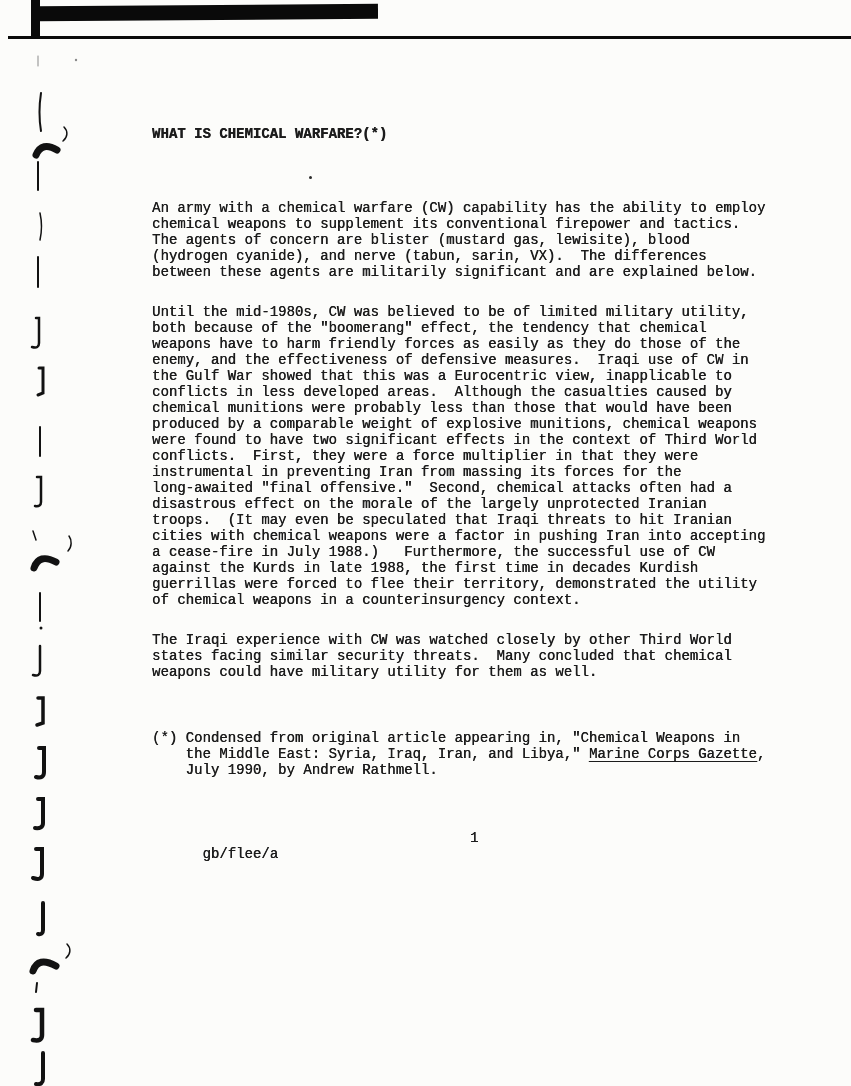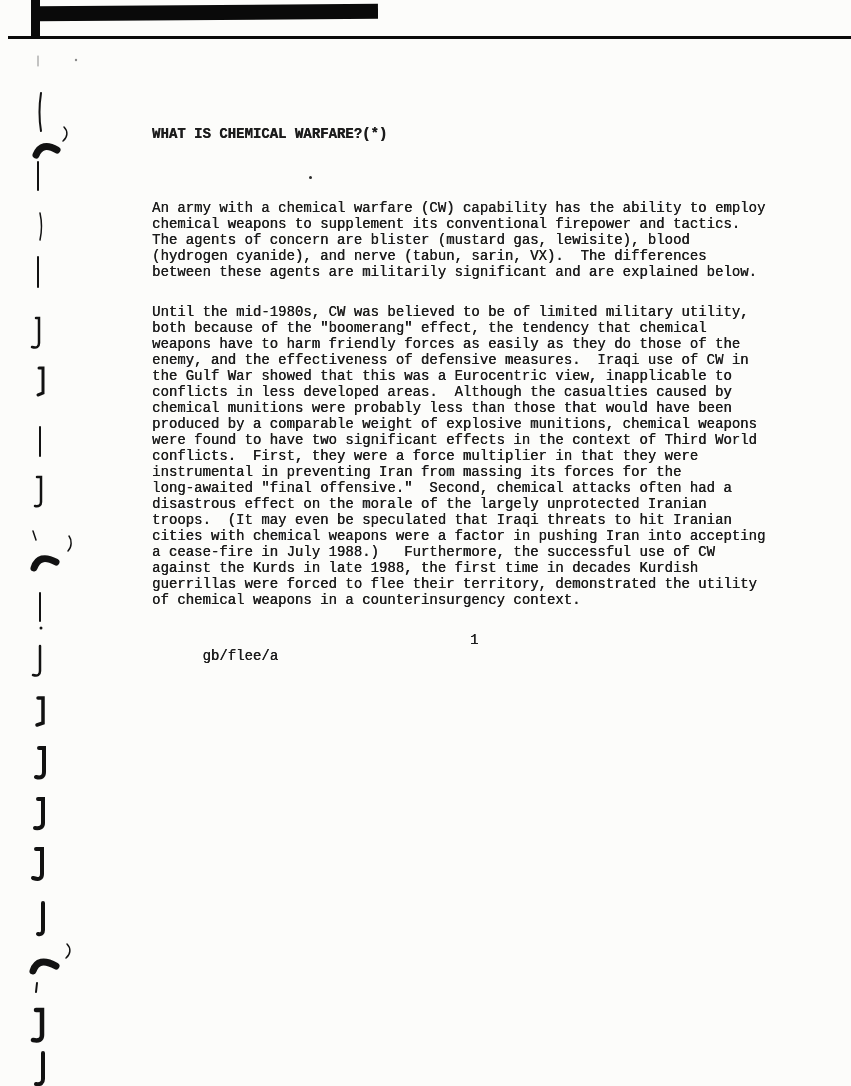--- a/index.html
+++ b/index.html
@@ -156,21 +156,27 @@
 conflicts.  First, they were a force multiplier in that they were
 instrumental in preventing Iran from massing its forces for the
 long-awaited "final offensive."  Second, chemical attacks often had a
 disastrous effect on the morale of the largely unprotected Iranian
 troops.  (It may even be speculated that Iraqi threats to hit Iranian
 cities with chemical weapons were a factor in pushing Iran into accepting
 a cease-fire in July 1988.)   Furthermore, the successful use of CW
 against the Kurds in late 1988, the first time in decades Kurdish
 guerrillas were forced to flee their territory, demonstrated the utility
 of chemical weapons in a counterinsurgency context.</p>
+    <p class="para last">The Iraqi experience with CW was watched closely by other Third World
+states facing similar security threats.  Many concluded that chemical
+weapons could have military utility for them as well.</p>
 
+    <div class="footnote"><span>(*) Condensed from original article appearing in, "Chemical Weapons in
+    the Middle East: Syria, Iraq, Iran, and Libya," </span><span class="underline">Marine Corps Gazette</span><span>,
+    July 1990, by Andrew Rathmell.</span></div>
 
     <div class="footer-row">
       <span class="doc-ref">gb/flee/a</span>
       <span class="page-num">1</span>
     </div>
   </div>
 
   <div class="stray-dot"></div>
 
 </div>

